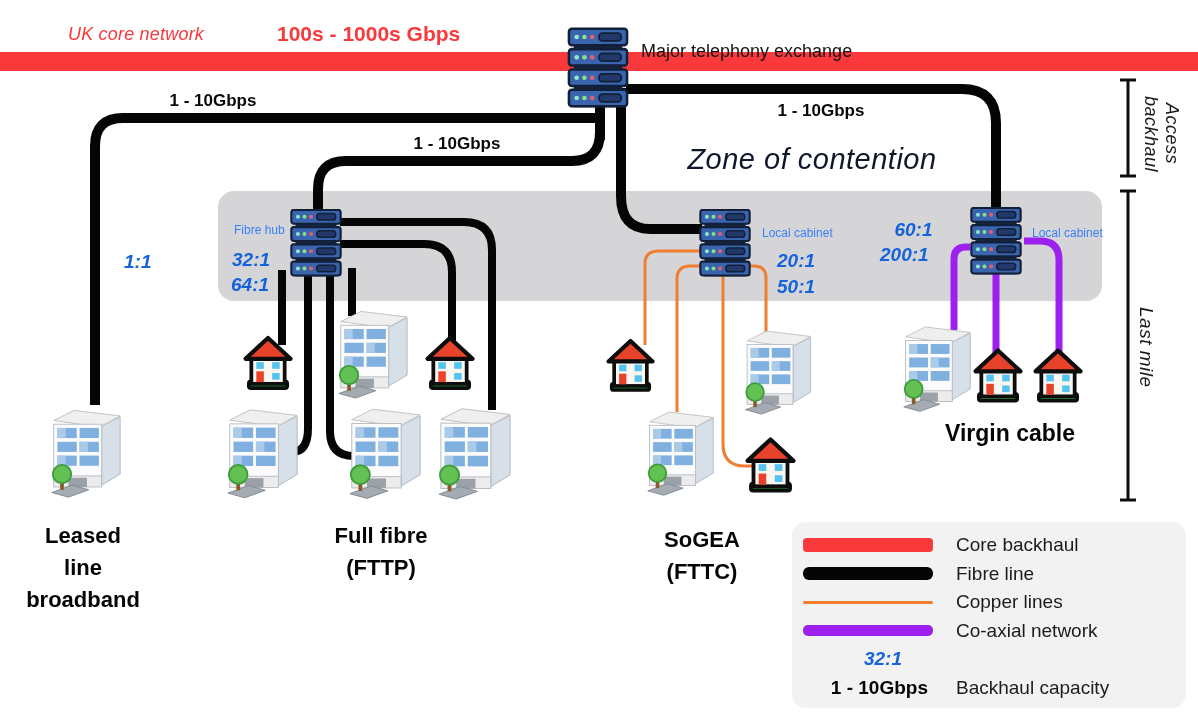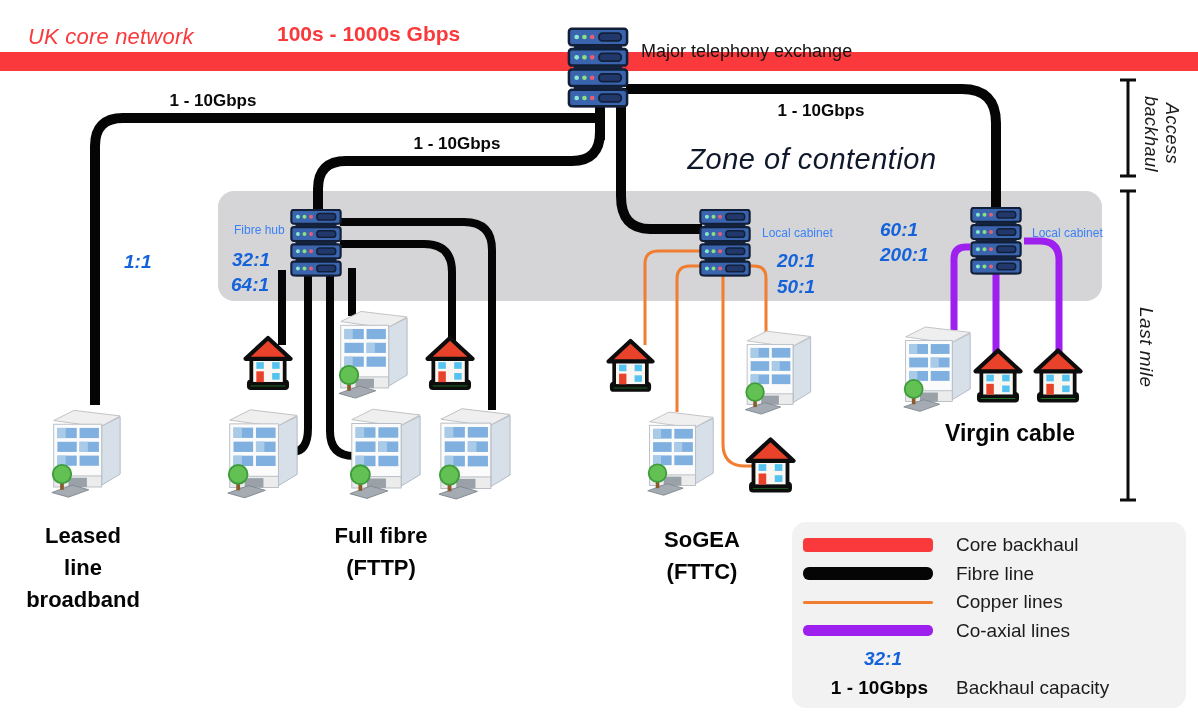--- a/index.html
+++ b/index.html
@@ -4,21 +4,21 @@
 <style>
   html,body{margin:0;padding:0;background:#fff;}
   #stage{
     position:relative;width:1198px;height:717px;overflow:hidden;
     background:#ffffff;
     font-family:"Liberation Sans", sans-serif;
     color:#141414;
   }
   .abs{position:absolute;}
   .lbl{position:absolute;white-space:pre-line;}
-  .red-it{color:#F9393B;font-style:italic;font-size:22px;font-weight:500;letter-spacing:.2px;}
+  .red-it{color:#F9393B;font-style:italic;font-size:18px;font-weight:500;letter-spacing:.2px;margin-left:40px;}
   .red-bold{color:#F9393B;font-weight:bold;font-size:21px;}
   .exchange-lbl{font-size:18px;color:#141414;margin-top:23px;}
   .cap{font-weight:bold;font-size:17px;color:#0a0a0a;text-align:center;width:130px;}
   .zone{font-style:italic;font-size:29px;color:#0f172a;text-align:center;letter-spacing:.5px;}
   .node-lbl{font-size:12px;color:#3b82f6;line-height:21px;margin-top:20px;}
   .ratio{color:#1563DB;font-weight:bold;font-style:italic;font-size:19px;}
   .sect-lbl{font-weight:bold;font-size:22px;line-height:32px;text-align:center;color:#050505;}
   .virgin-lbl{font-weight:bold;font-size:23px;text-align:center;color:#050505;}
   .side-lbl{writing-mode:vertical-rl;font-style:italic;font-size:18px;color:#1a1a1a;
             text-align:center;line-height:21px;letter-spacing:.5px;}
@@ -189,21 +189,21 @@
 
   <div class="lbl node-lbl" style="left:234px;top:200px;width:58px">Fibre hub</div>
   <div class="lbl ratio" style="left:232px;top:249px">32:1</div>
   <div class="lbl ratio" style="left:231px;top:274px">64:1</div>
 
   <div class="lbl node-lbl" style="left:762px;top:203px;width:72px">Local cabinet</div>
   <div class="lbl ratio" style="left:777px;top:250px">20:1</div>
   <div class="lbl ratio" style="left:777px;top:276px">50:1</div>
 
   <div class="lbl node-lbl" style="left:1032px;top:203px;width:72px">Local cabinet</div>
-  <div class="lbl ratio" style="left:880px;top:219px;width:67px;text-align:left">60:1</div>
+  <div class="lbl ratio" style="left:880px;top:219px;width:67px;text-align:center">60:1</div>
   <div class="lbl ratio" style="left:880px;top:244px;width:67px;text-align:left">200:1</div>
 
   <div class="lbl ratio" style="left:124px;top:251px">1:1</div>
 
   <div class="lbl sect-lbl" style="left:8px;top:520px;width:150px">Leased
 line
 broadband</div>
   <div class="lbl sect-lbl" style="left:627px;top:524px;width:150px">SoGEA
 (FTTC)</div>
   <div class="lbl sect-lbl" style="left:306px;top:520px;width:150px">Full fibre
@@ -230,21 +230,21 @@
     <div class="lrow">
       <div class="lswatch">
           <div class="bar copper"></div>
         </div>
       <div class="llabel">Copper lines</div>
     </div>
     <div class="lrow">
       <div class="lswatch">
           <div class="bar coax"></div>
         </div>
-      <div class="llabel">Co-axial lines</div>
+      <div class="llabel">Co-axial network</div>
     </div>
     <div class="lrow">
       <div class="lswatch txt">
           <span class="sw-ratio">32:1</span>
         </div>
     </div>
     <div class="lrow">
       <div class="lswatch txt">
           <span class="sw-cap">1 - 10Gbps</span>
         </div>

